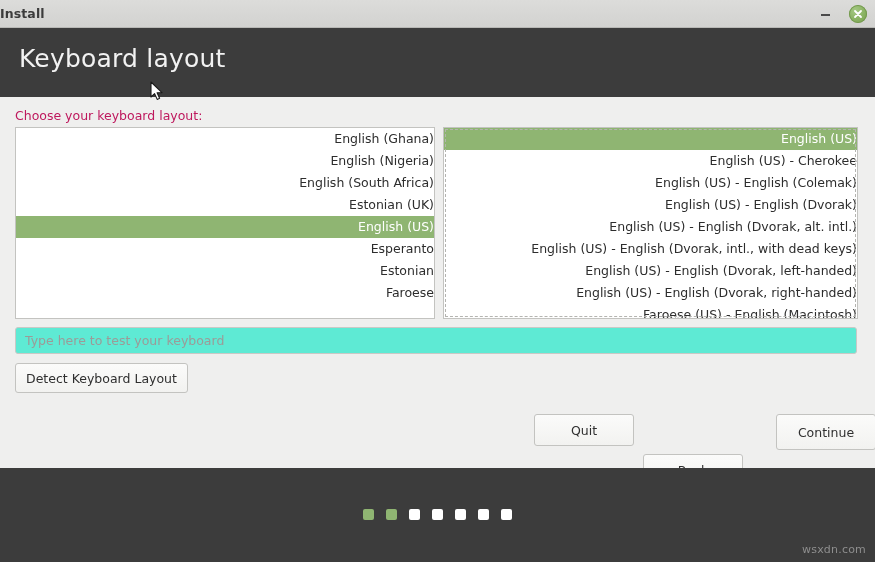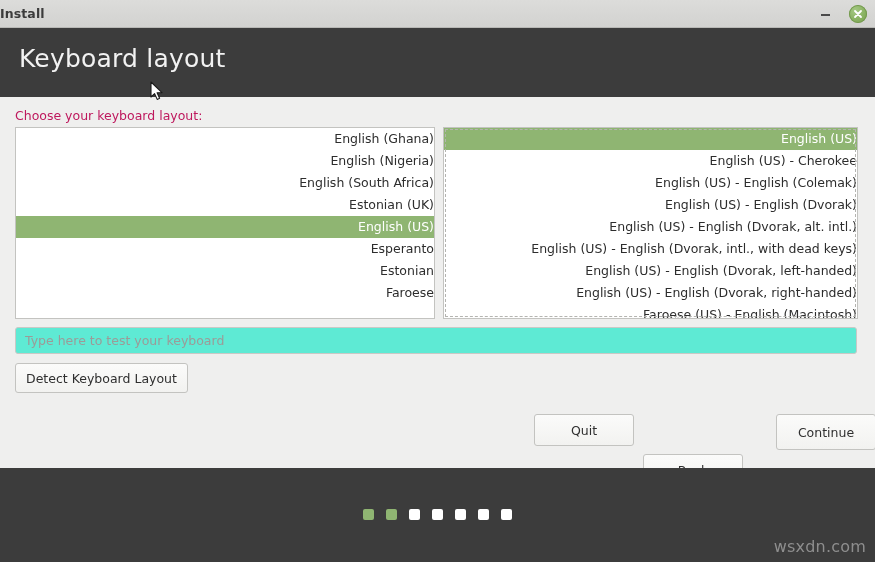--- a/index.html
+++ b/index.html
@@ -237,21 +237,21 @@
     width: 11px;
     height: 11px;
     border-radius: 2px;
     background: #ffffff;
   }
   .dot.active { background: #8fb572; }
   .watermark {
     position: absolute;
     right: 9px;
     bottom: 6px;
-    font-size: 16px;
+    font-size: 11px;
     color: #8e8e8e;
     letter-spacing: 0.2px;
   }
 
   
   .cursor {
     position: absolute;
     left: 150px;
     top: 81px;
     pointer-events: none;

